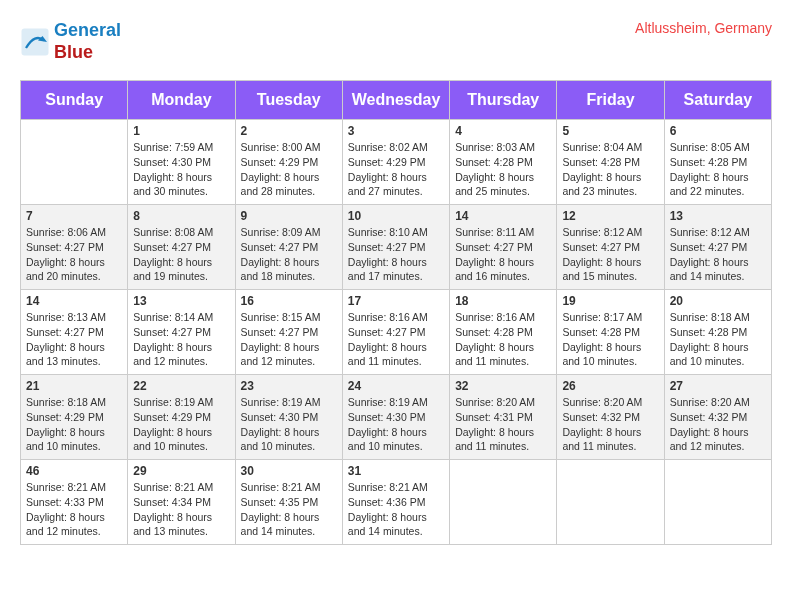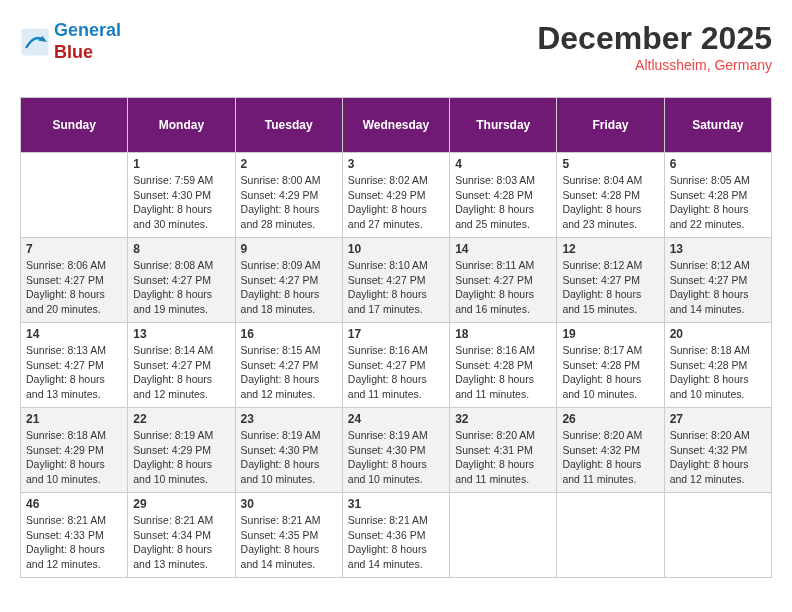--- a/index.html
+++ b/index.html
@@ -7,21 +7,21 @@
       font-family: Arial, sans-serif;
       background: #fff;
       width: 792px;
       min-height: 612px;
       padding: 20px;
     }
     .header {
       display: flex;
       justify-content: space-between;
       align-items: flex-start;
-      margin-bottom: 24px;
+      margin-bottom: 17px;
     }
     .logo {
       display: flex;
       align-items: center;
     }
     .logo-text {
       font-size: 18px;
       font-weight: bold;
       color: #333;
       line-height: 1.2;
@@ -45,25 +45,25 @@
     .location {
       font-size: 14px;
       color: #ef4444;
     }
     table {
       width: 100%;
       border-collapse: collapse;
       font-size: 11px;
     }
     thead tr th {
-      background-color: #701a75;
+      background-color: #8b5cf6;
       color: #fff;
       text-align: center;
-      padding: 20px 4px;
-      font-size: 12px;
+      padding: 10px 4px;
+      font-size: 16px;
       font-weight: bold;
       border: 1px solid #ccc;
     }
     tbody tr td {
       border: 1px solid #ccc;
       vertical-align: top;
       padding: 4px 5px;
       height: 85px;
       width: 107px;
       color: #333;
@@ -101,21 +101,20 @@
       <rect x="2" y="2" width="36" height="36" rx="4" fill="#1a7fc1" opacity="0.15"></rect>
       <path d="M8 28 Q20 8 32 18" stroke="#1a7fc1" stroke-width="3" fill="none"></path>
       <polygon points="30,12 36,20 24,18" fill="#1a7fc1"></polygon>
     </svg>
     <div class="logo-text">
       <span>General</span><br>
       <span style="color:#b91c1c;">Blue</span>
     </div>
   </div>
   <div class="title-block">
-    <div class="month-title">December 2025</div>
     <div class="location">Altlussheim, Germany</div>
   </div>
 </div>
 
 <table>
   <thead>
     <tr>
     <th>Sunday</th>
         <th>Monday</th>
         <th>Tuesday</th>

